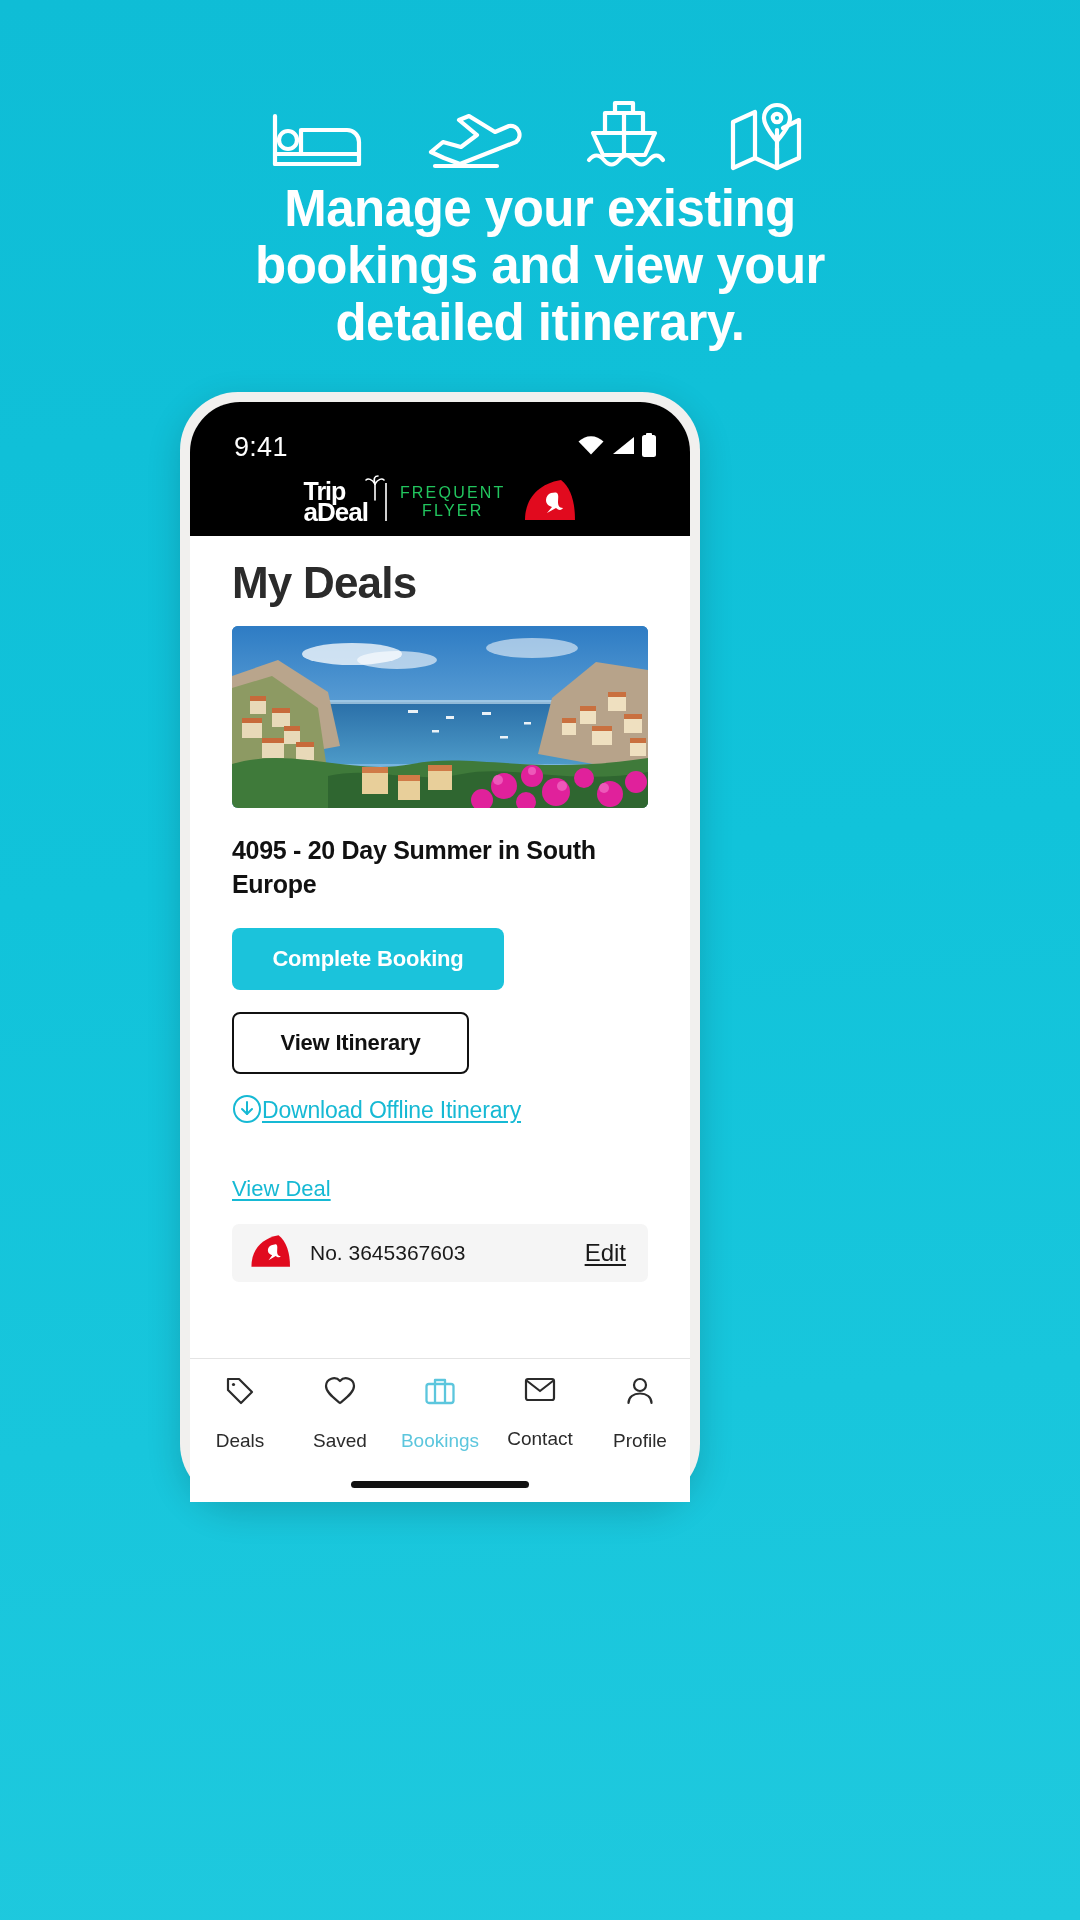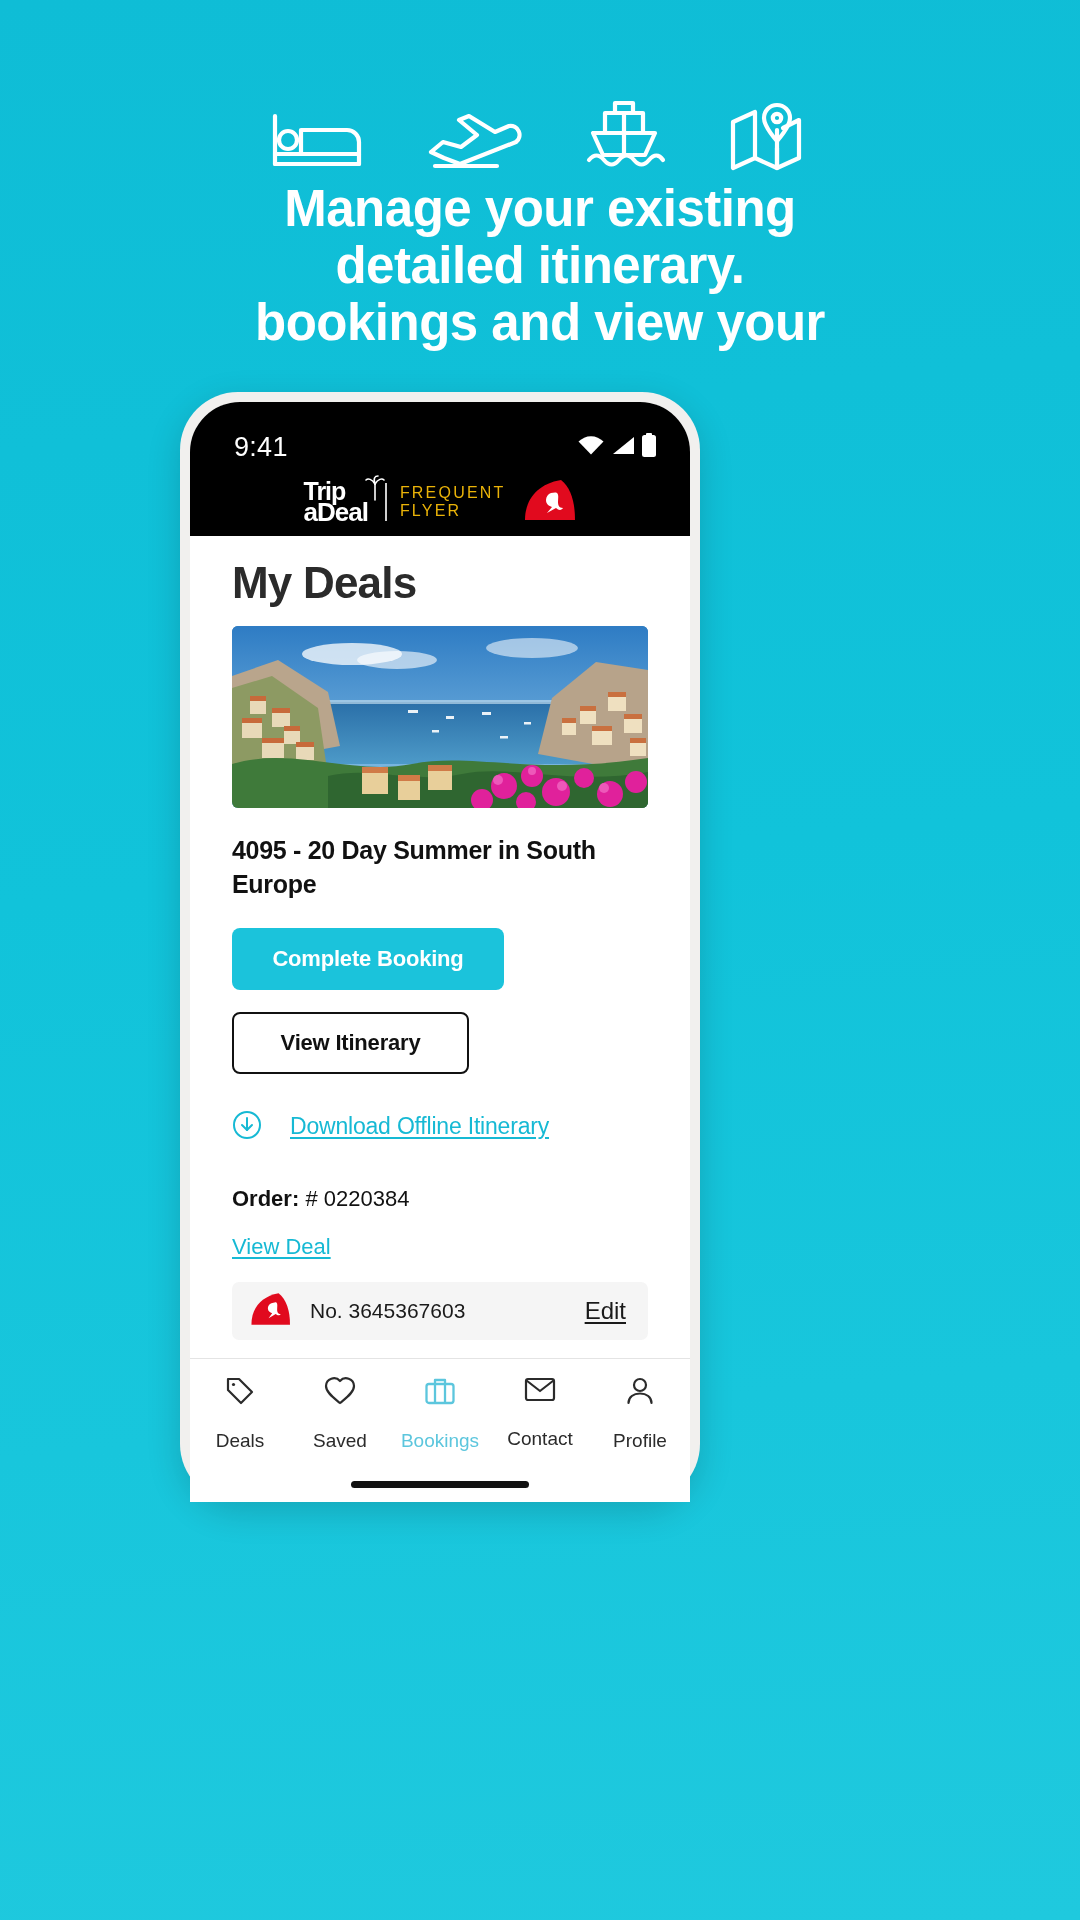--- a/index.html
+++ b/index.html
@@ -84,22 +84,22 @@
     line-height: 0.82;
     font-size: 25px;
     letter-spacing: -1px;
     padding-right: 4px;
   }
   .logo-tad .l1 { display: block; }
   .logo-tad .l2 { display: block; font-size: 26px; }
   .palm { position: absolute; right: -13px; top: -6px; }
   .logo-div { width: 2px; height: 38px; background: #cfcfcf; }
   .ff-text {
-    color: #eab308; font-size: 16px; letter-spacing: 2.2px;
-    line-height: 1.15; text-align: left;
+    color: #22c55e; font-size: 16px; letter-spacing: 2.2px;
+    line-height: 1.15; text-align: center;
   }
   .roo { margin-left: 2px; }
 
   
   .content {
     flex: 1 1 auto; background: #fff;
     overflow: hidden; position: relative;
   }
   .page-title {
     font-size: 44px; font-weight: bold; color: #2b2b2b;
@@ -133,21 +133,21 @@
     margin-top: 22px;
     width: 237px; height: 62px;
     background: #fff; color: #111;
     border: 2px solid #111; border-radius: 8px;
     font-size: 22px; font-weight: bold;
     font-family: "Liberation Sans", sans-serif;
     cursor: pointer;
     letter-spacing: -0.2px;
   }
   .dl-row {
-    margin-top: 36px; display: flex; align-items: center; gap: 28px;
+    margin-top: 20px; display: flex; align-items: center; gap: 0;
   }
   .dl-link {
     color: #16b9d4; font-size: 23px; text-decoration: underline;
     text-underline-offset: 3px; cursor: pointer;
     letter-spacing: -0.2px;
   }
   .meta { margin-top: 42px; font-size: 22px; color: #111; }
   .meta .row { margin-bottom: 16px; }
   .meta b { font-weight: bold; }
   .view-deal {
@@ -228,22 +228,22 @@
         <path d="M26 56l22 10V46"></path>
         <path d="M48 28v38l22-10V18L54 26"></path>
         <path d="M48 3a13 13 0 0 0-13 13c0 9 13 23 13 23s13-14 13-23A13 13 0 0 0 48 3z"></path>
         <circle cx="48" cy="16" r="4.2"></circle>
       </svg>
     </span>
   </div>
 
   <div class="promo-head">
     <div>Manage your existing</div>
+    <div>bookings and view your</div>
     <div>detailed itinerary.</div>
-    <div>bookings and view your</div>
   </div>
 
   <div class="phone">
     <div class="screen">
 
       <div class="statusbar">
         <div class="status-time">9:41</div>
         <div class="status-icons">
           <span>
             <svg width="26" height="19" viewBox="0 0 26 19">
@@ -398,24 +398,20 @@
               <svg width="30" height="30" viewBox="0 0 30 30" fill="none" stroke="#16b9d4" stroke-width="2" stroke-linecap="round" stroke-linejoin="round">
                 <circle cx="15" cy="15" r="13"></circle>
                 <path d="M15 8v12"></path>
                   <path d="M10 15l5 5 5-5"></path>
               </svg>
             </span>
             <span class="dl-link">Download Offline Itinerary</span>
           </div>
 
           <div class="meta">
-            <div class="row">
-              <b>Order:</b>
-              <span># 0220384</span>
-            </div>
             <span class="view-deal">View Deal</span>
           </div>
 
           <div class="ff-row">
             <span>
               <svg width="40" height="32" viewBox="0 0 56 44">
                 <path d="M2 44C2 22 14 5 40 0c11 9 16 24 16 44z" fill="#e10a1e"></path>
                 <path d="M30 14c-3 1-5 4-5 7 0 4 3 6 6 7l-5 7 10-6c3 3 6 2 7 0-4 0-5-3-5-6 0-4 1-8-1-10-2-1-5 1-7 1z" fill="#fff"></path>
               </svg>
             </span>

